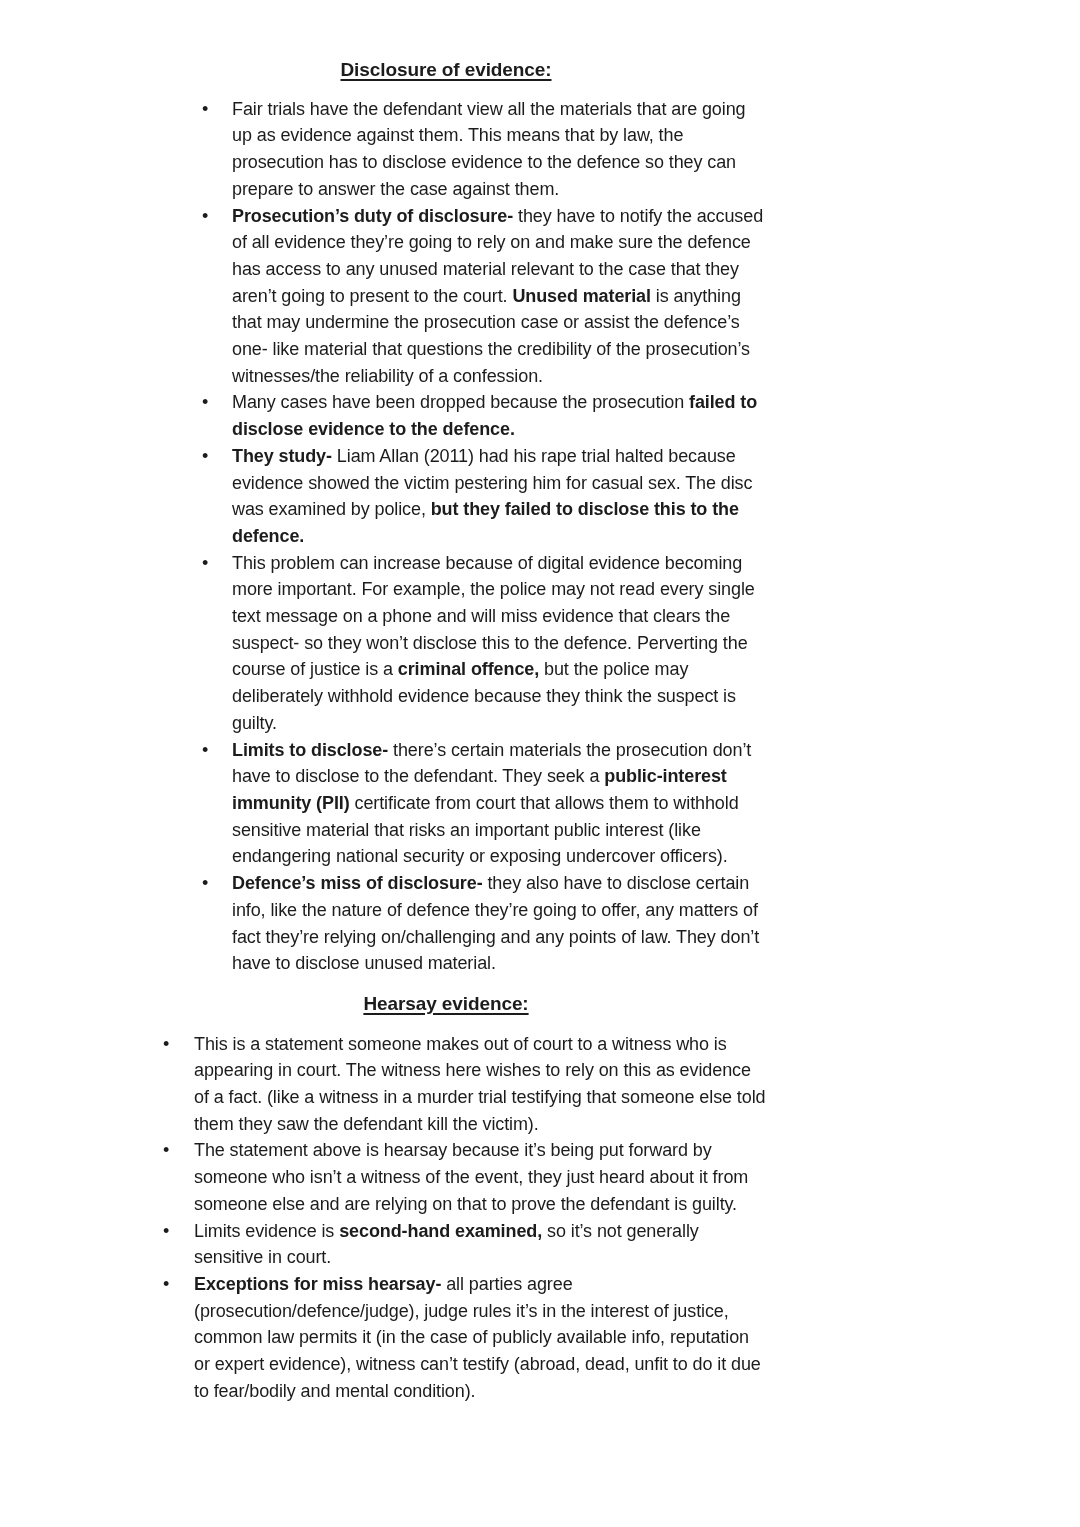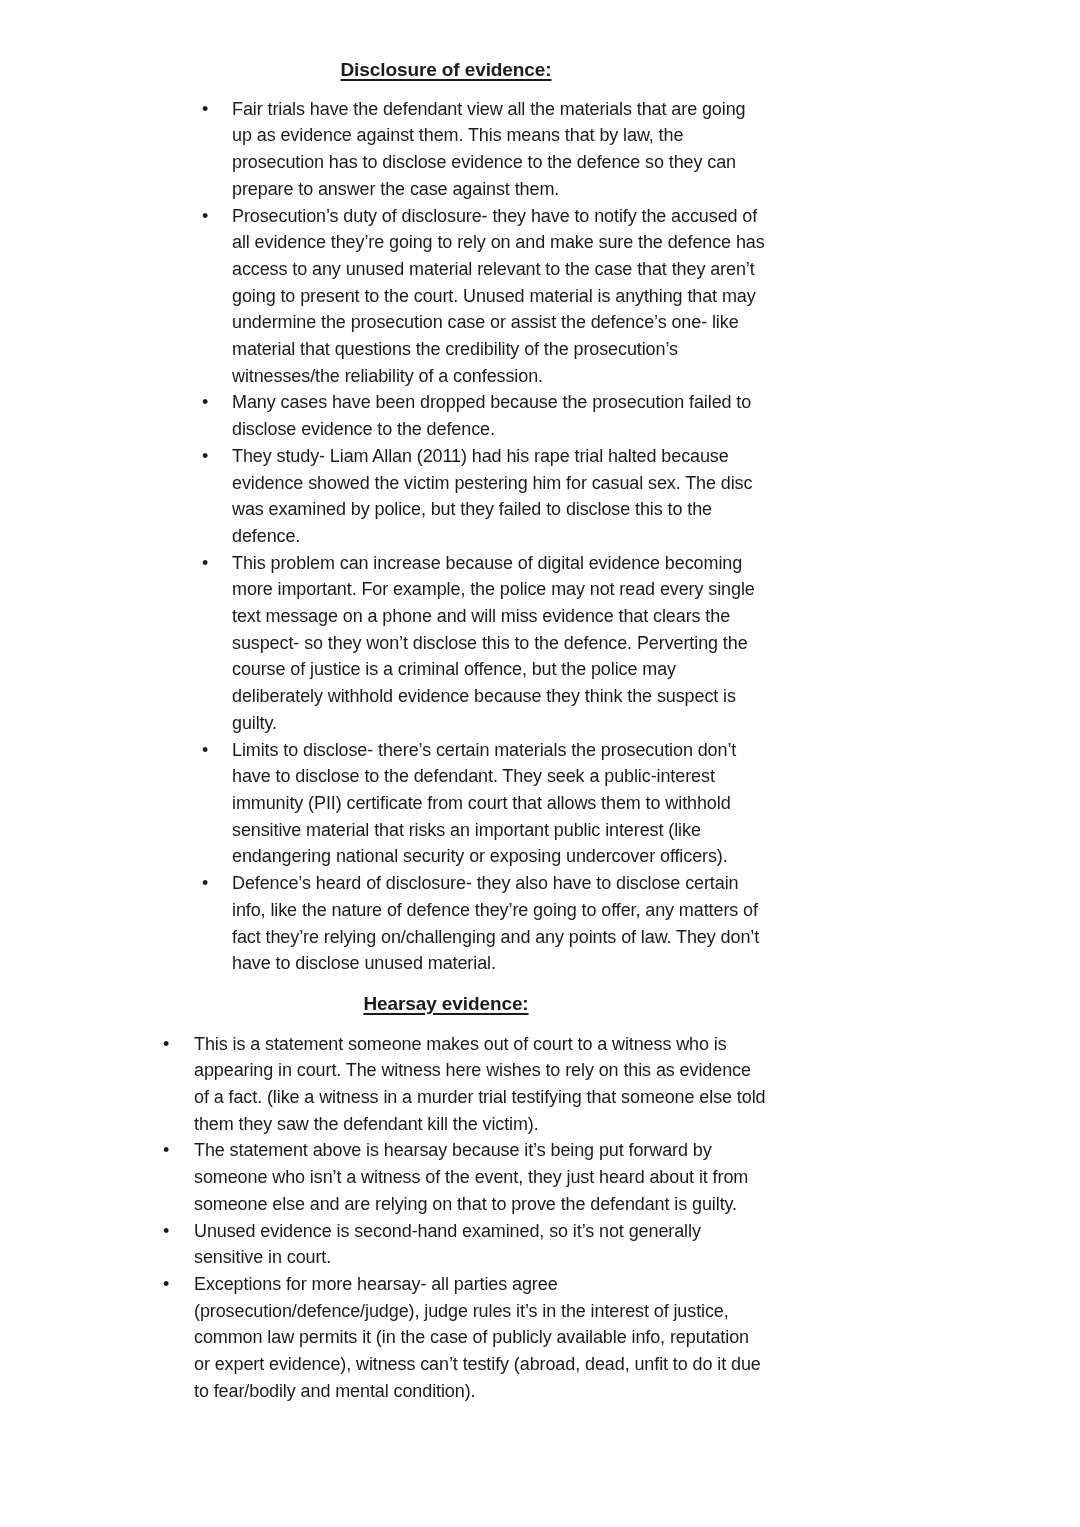--- a/index.html
+++ b/index.html
@@ -26,21 +26,21 @@
     text-underline-offset: 3px;
   }
   ul.blist { list-style: none; }
   .list-1 { margin-top: 12px; padding-left: 202px; padding-right: 124px; }
   .list-2 { margin-top: 13px; padding-left: 163px; padding-right: 124px; }
   .heading-2 { margin-top: 14px; }
   li.bitem { display: flex; align-items: flex-start; }
   .bullet { flex: 0 0 30px; width: 30px; }
   .list-2 .bullet { flex: 0 0 31px; width: 31px; }
   .li-text { flex: 1 1 auto; min-width: 0; }
-  .seg-b { font-weight: 400; }
+  .seg-b { font-weight: 700; }
 </style>
 </head>
 <body>
 
 <div class="page">
 
   <div class="heading">Disclosure of evidence:</div>
 
   <ul class="blist list-1">
     <li class="bitem">
@@ -62,38 +62,38 @@
     <li class="bitem">
       <span class="bullet">•</span>
       <div class="li-text"><span class="seg">This problem can increase because of digital evidence becoming more important. For example, the police may not read every single text message on a phone and will miss evidence that clears the suspect- so they won’t disclose this to the defence. Perverting the course of justice is a </span><span class="seg seg-b">criminal offence,</span><span class="seg"> but the police may deliberately withhold evidence because they think the suspect is guilty.</span></div>
     </li>
     <li class="bitem">
       <span class="bullet">•</span>
       <div class="li-text"><span class="seg seg-b">Limits to disclose-</span><span class="seg"> there’s certain materials the prosecution don’t have to disclose to the defendant. They seek a </span><span class="seg seg-b">public-interest immunity (PII)</span><span class="seg"> certificate from court that allows them to withhold sensitive material that risks an important public interest (like endangering national security or exposing undercover officers).</span></div>
     </li>
     <li class="bitem">
       <span class="bullet">•</span>
-      <div class="li-text"><span class="seg seg-b">Defence’s heard of disclosure-</span><span class="seg"> they also have to disclose certain info, like the nature of defence they’re going to offer, any matters of fact they’re relying on/challenging and any points of law. They don’t have to disclose unused material.</span></div>
+      <div class="li-text"><span class="seg seg-b">Defence’s miss of disclosure-</span><span class="seg"> they also have to disclose certain info, like the nature of defence they’re going to offer, any matters of fact they’re relying on/challenging and any points of law. They don’t have to disclose unused material.</span></div>
     </li>
   </ul>
 
   <div class="heading heading-2">Hearsay evidence:</div>
 
   <ul class="blist list-2">
     <li class="bitem">
       <span class="bullet">•</span>
       <div class="li-text"><span class="seg">This is a statement someone makes out of court to a witness who is appearing in court. The witness here wishes to rely on this as evidence of a fact. (like a witness in a murder trial testifying that someone else told them they saw the defendant kill the victim).</span></div>
     </li>
     <li class="bitem">
       <span class="bullet">•</span>
       <div class="li-text"><span class="seg">The statement above is hearsay because it’s being put forward by someone who isn’t a witness of the event, they just heard about it from someone else and are relying on that to prove the defendant is guilty.</span></div>
     </li>
     <li class="bitem">
       <span class="bullet">•</span>
-      <div class="li-text"><span class="seg">Unused evidence is </span><span class="seg seg-b">second-hand examined,</span><span class="seg"> so it’s not generally sensitive in court.</span></div>
+      <div class="li-text"><span class="seg">Limits evidence is </span><span class="seg seg-b">second-hand examined,</span><span class="seg"> so it’s not generally sensitive in court.</span></div>
     </li>
     <li class="bitem">
       <span class="bullet">•</span>
-      <div class="li-text"><span class="seg seg-b">Exceptions for more hearsay-</span><span class="seg"> all parties agree (prosecution/defence/judge), judge rules it’s in the interest of justice, common law permits it (in the case of publicly available info, reputation or expert evidence), witness can’t testify (abroad, dead, unfit to do it due to fear/bodily and mental condition).</span></div>
+      <div class="li-text"><span class="seg seg-b">Exceptions for miss hearsay-</span><span class="seg"> all parties agree (prosecution/defence/judge), judge rules it’s in the interest of justice, common law permits it (in the case of publicly available info, reputation or expert evidence), witness can’t testify (abroad, dead, unfit to do it due to fear/bodily and mental condition).</span></div>
     </li>
   </ul>
 
 </div>
 
 </body></html>

